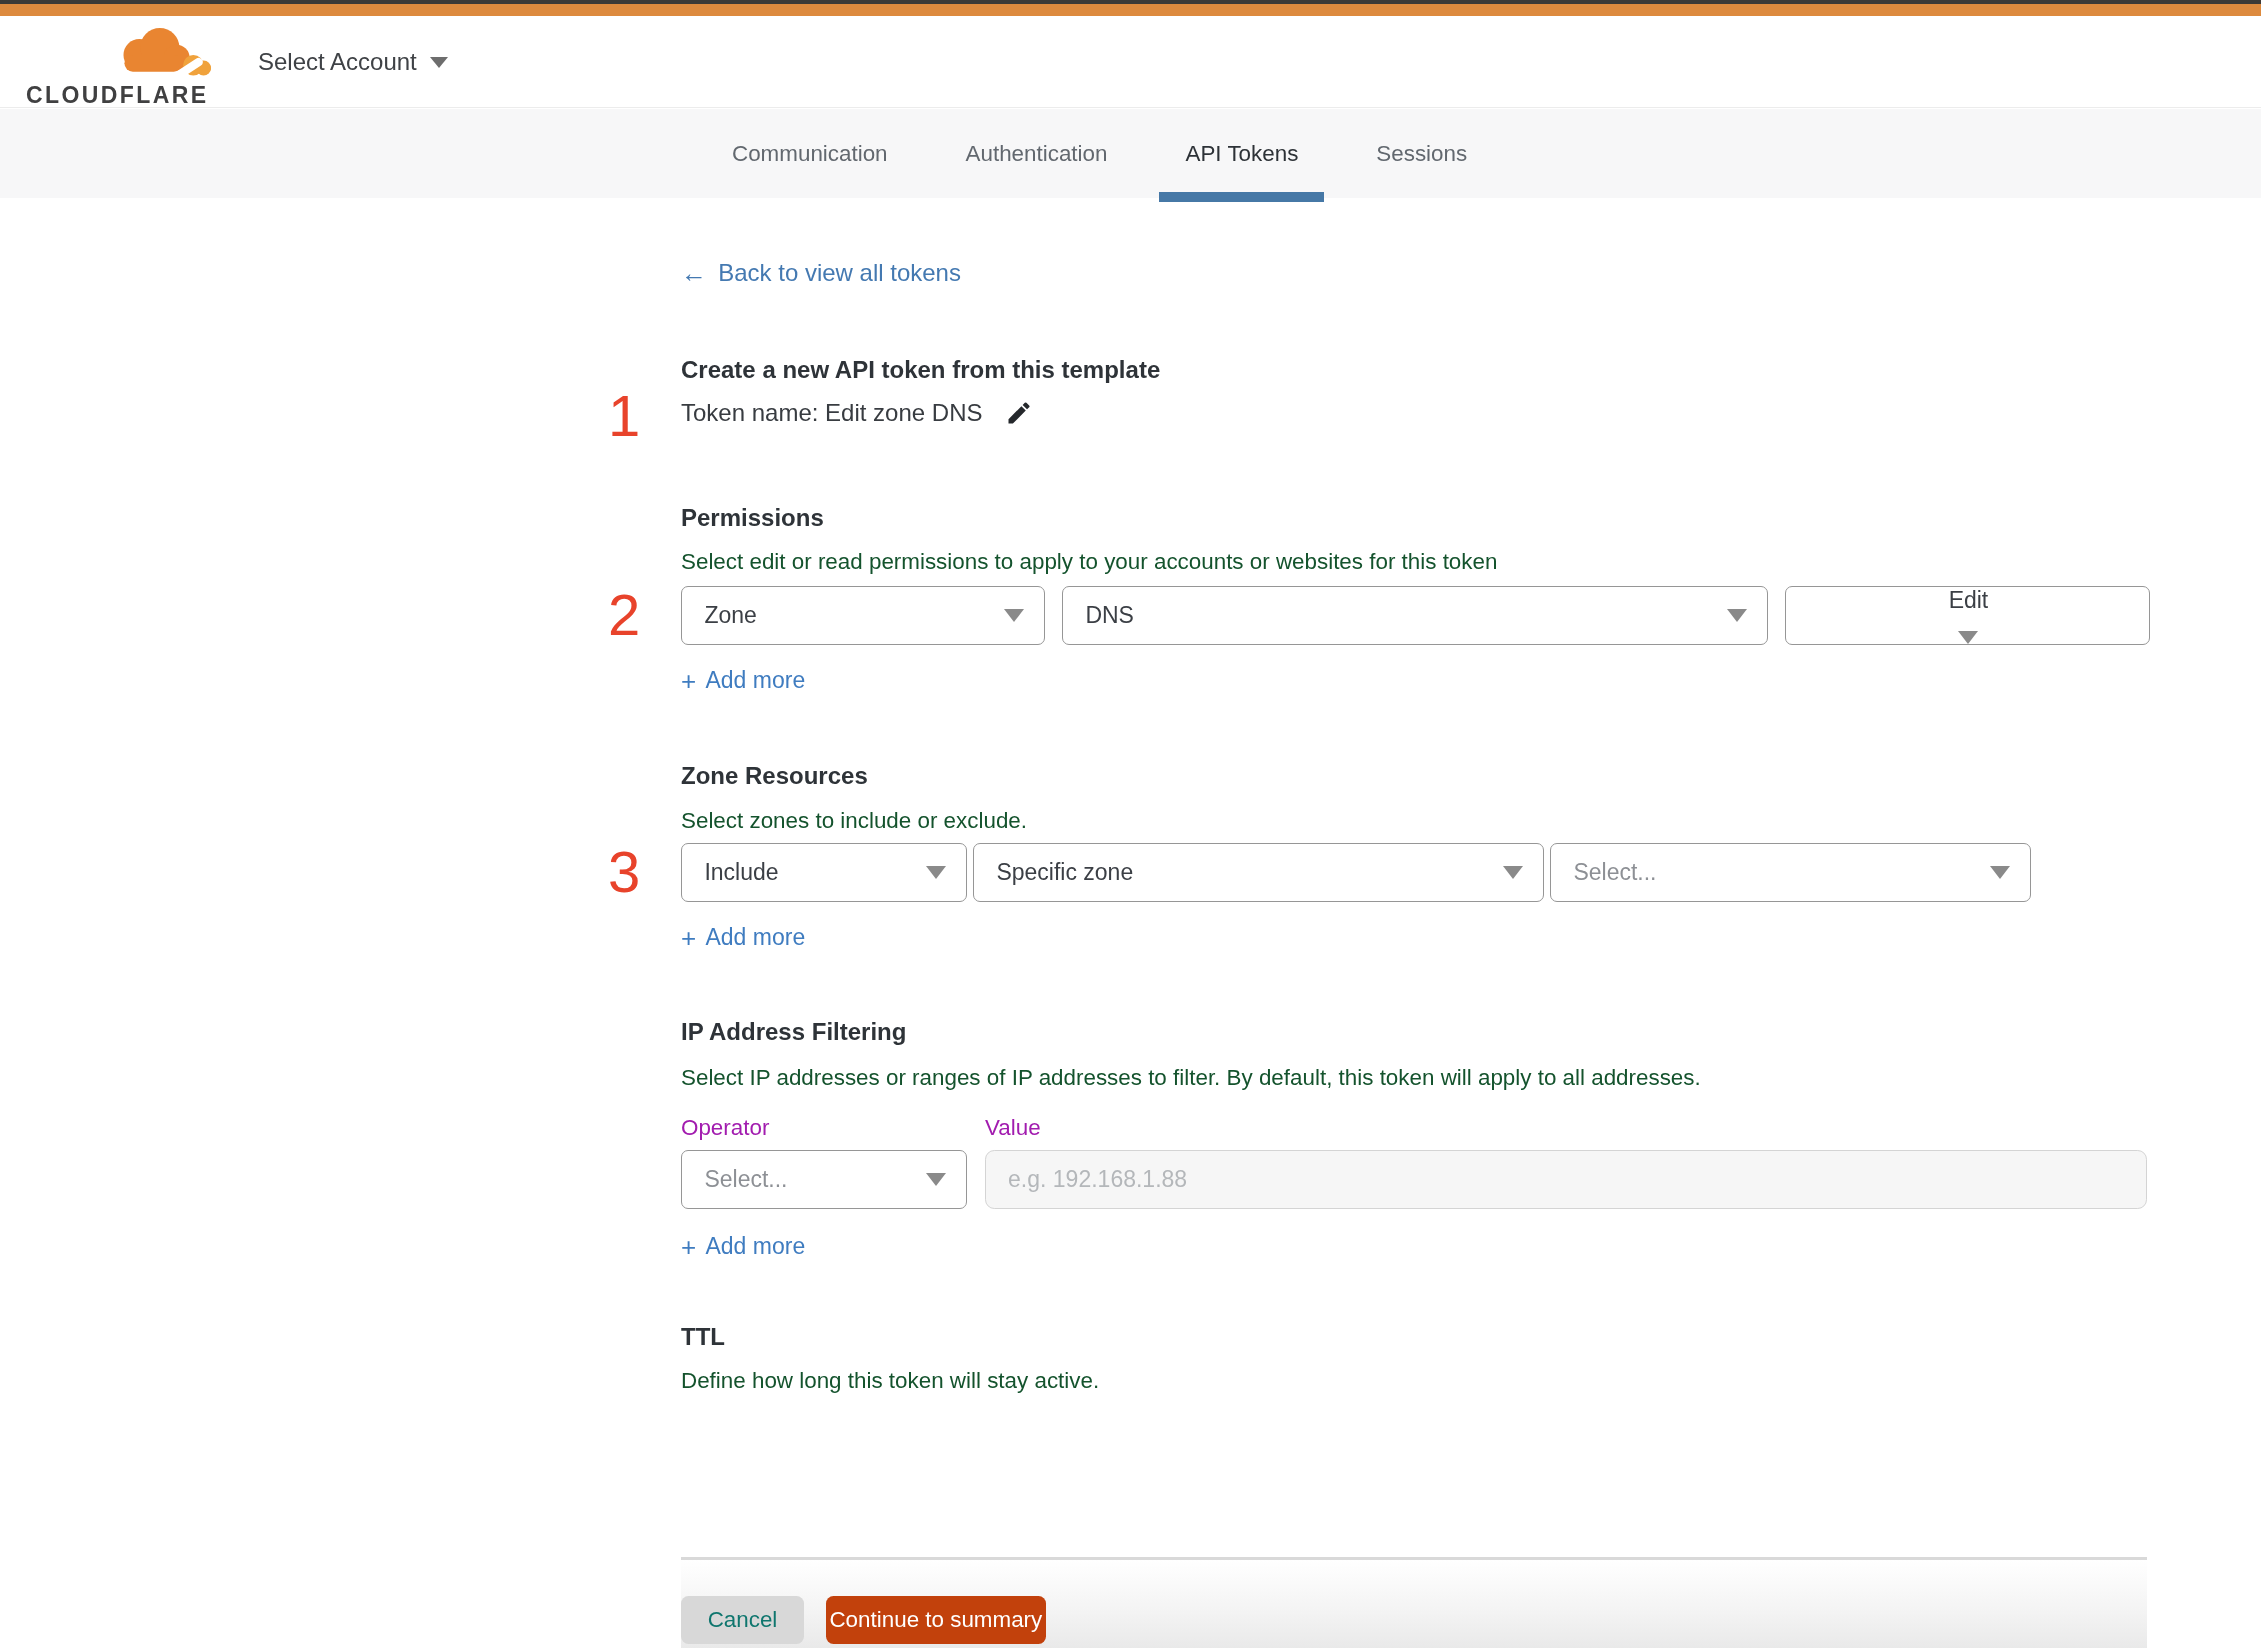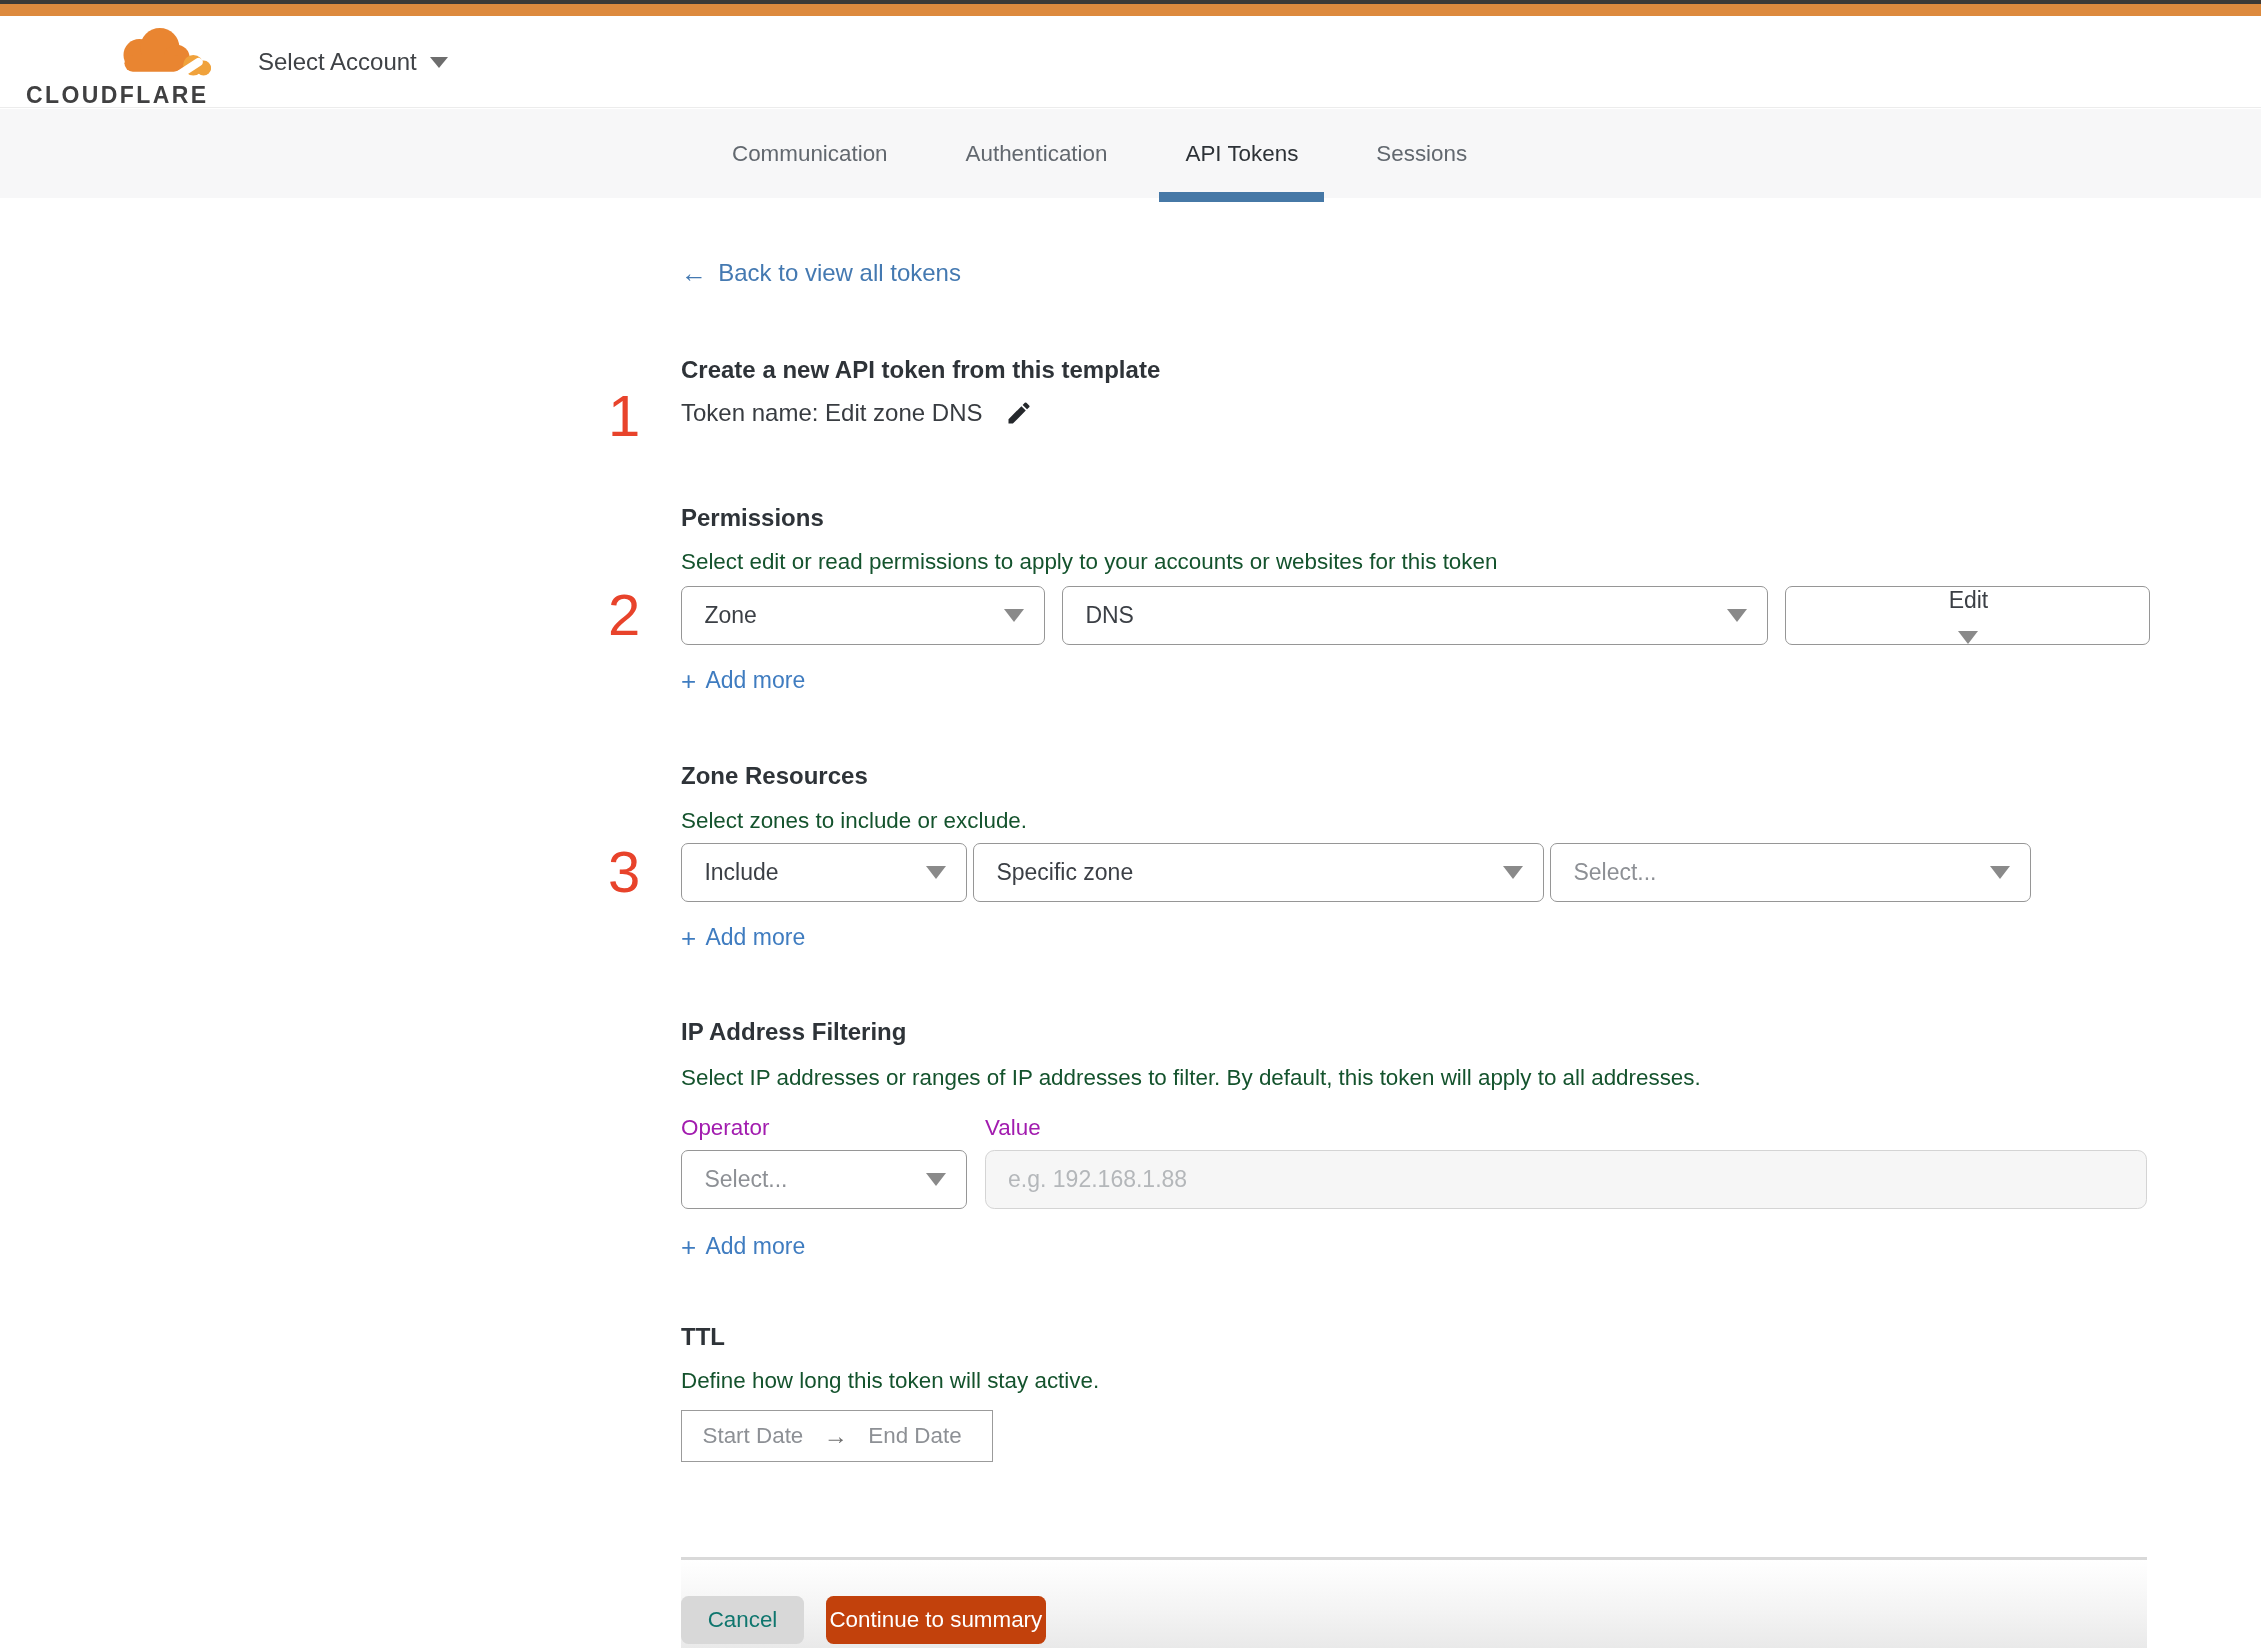--- a/index.html
+++ b/index.html
@@ -201,25 +201,20 @@
       </div>
       <input class="text-input" style="width: 1162px;" placeholder="e.g. 192.168.1.88">
     </div>
     <div class="add-more abs" style="top:1034px; left:0;">
       <span class="plus">+</span>
       <span>Add more</span>
     </div>
 
     <div class="sec-heading abs" style="top:1124px; left:0;">TTL</div>
     <div class="sec-desc abs" style="top:1169px; left:0;">Define how long this token will stay active.</div>
-    <div class="date-range abs" style="top:1211px; left:0;">
-      <span>Start Date</span>
-      <span class="darrow">→</span>
-      <span>End Date</span>
-    </div>
 
     <div class="divider abs" style="top:1358px; left:0;"></div>
     <div class="bottom-fade abs" style="top:1361px; left:0; height:89px;"></div>
     <div class="abs" style="top:1397px; left:0;">
       <button class="btn btn-cancel">Cancel</button>
       <button class="btn btn-continue">Continue to summary</button>
     </div>
 
   </div>
 </div>

